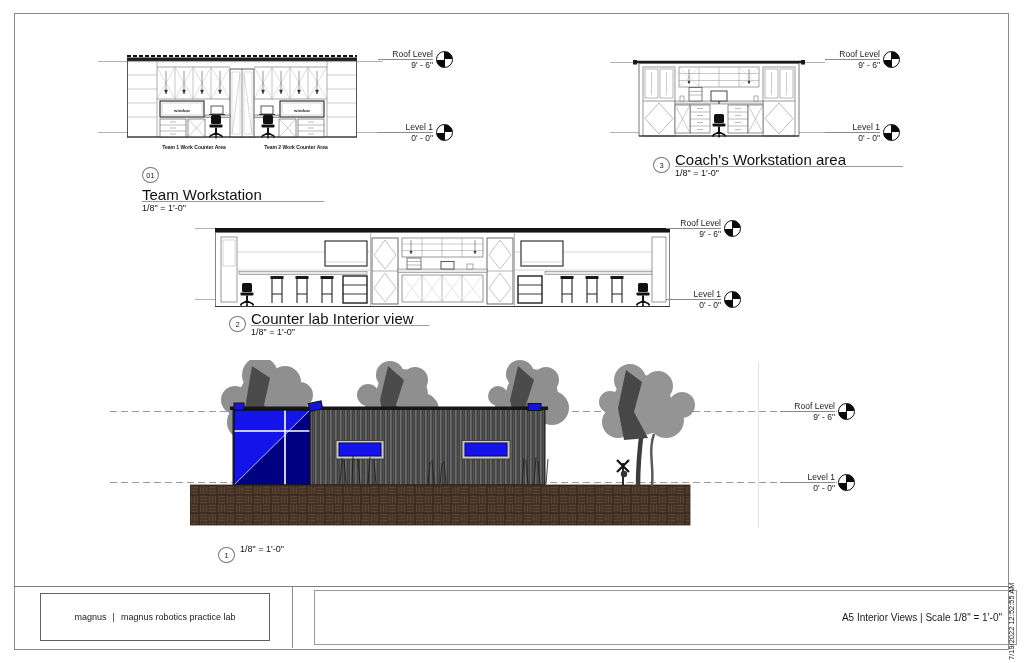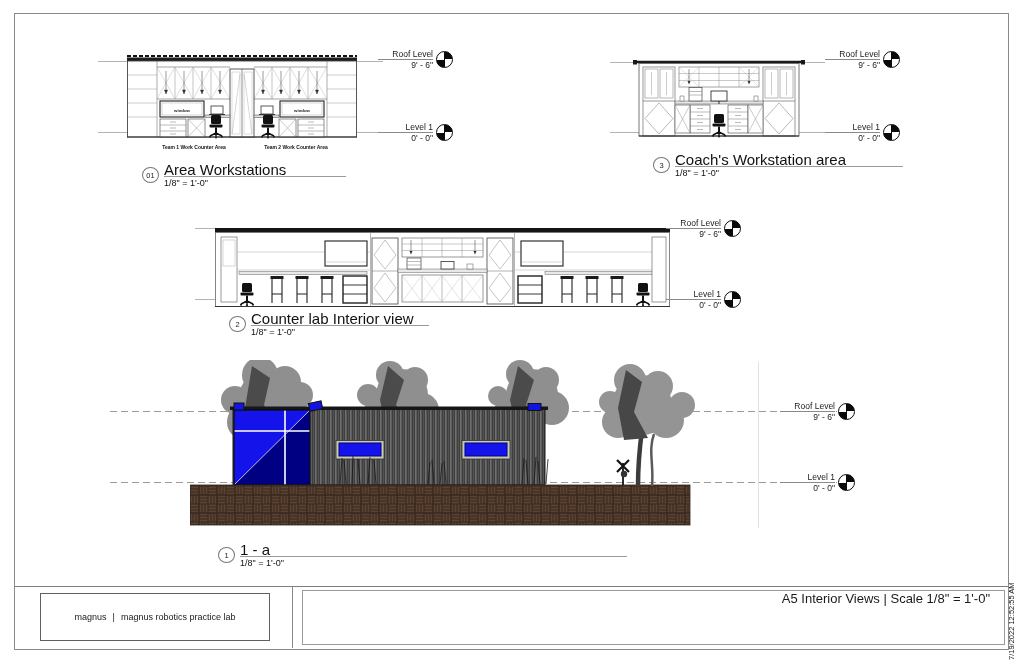--- a/index.html
+++ b/index.html
@@ -6,23 +6,23 @@
   #sheet{position:relative;width:1024px;height:663px;background:#ffffff;overflow:hidden;
          font-family:"Liberation Sans",sans-serif;color:#1a1a1a;}
   .abs{position:absolute;}
   
   .border-outer{left:14px;top:13px;width:993px;height:635px;border:1px solid #8a8a8a;z-index:0;}
   .tb-topline{left:14px;top:586px;width:995px;height:1px;background:#7d7d7d;z-index:4;}
   .tb-divider{left:292px;top:586px;width:1px;height:62px;background:#8a8a8a;z-index:4;}
   .tb-leftbox{left:40px;top:593px;width:228px;height:46px;border:1px solid #606060;z-index:5;
               display:flex;align-items:center;justify-content:center;font-size:9px;gap:6px;}
   .tb-leftbox .proj{font-weight:normal;}
-  .tb-rightbox{left:302px;top:590px;width:703px;height:55px;border:1px solid #9a9a9a;z-index:5;
-               display:flex;justify-content:flex-end;padding-right:14px;
-               box-sizing:border-box;font-size:13px;}
+  .tb-rightbox{left:314px;top:590px;width:703px;height:55px;border:1px solid #9a9a9a;z-index:5;
+               display:flex;align-items:center;justify-content:flex-end;padding-right:14px;
+               box-sizing:border-box;font-size:10px;}
   .timestamp{left:1007px;top:552px;height:108px;width:14px;writing-mode:vertical-rl;
              transform:rotate(180deg);font-size:7.5px;color:#111;z-index:6;white-space:nowrap;}
   
   .lvl-line{height:1px;background:#b3b3b3;z-index:1;}
   .lvl-dash{height:1px;z-index:1;background:repeating-linear-gradient(90deg,#9a9a9a 0 7px,transparent 7px 11px);}
   .guide-v{width:1px;background:#e2e2e2;z-index:1;}
   
   .marker{position:absolute;display:flex;align-items:flex-start;z-index:5;}
   .mtxt{width:55px;text-align:right;font-size:8.5px;line-height:10px;color:#1a1a1a;}
   .mname{display:block;border-bottom:1px solid #8a8a8a;}
@@ -380,45 +380,44 @@
     <span class="msym"></span>
   </div>
   <div class="marker" style="left:780px;top:472px;">
     <div class="mtxt">
         <span class="mname">Level 1</span>
     <span class="melev">0' - 0"</span>
       </div>
     <span class="msym"></span>
   </div>
 
-  <div class="viewtitle" style="left:142px;top:163px;">
+  <div class="viewtitle" style="left:142px;top:163px;flex-direction:column;">
     <span class="vnum">01</span>
     <div>
-        <span class="vname" style="width:182px;">Area Workstations</span>
+        <span class="vname" style="width:182px;">Team Workstation</span>
     <span class="vscale">1/8" = 1'-0"</span>
       </div>
   </div>
   <div class="viewtitle" style="left:653px;top:153px;">
     <span class="vnum">3</span>
     <div>
         <span class="vname" style="width:228px;">Coach's Workstation area</span>
     <span class="vscale">1/8" = 1'-0"</span>
       </div>
   </div>
   <div class="viewtitle" style="left:229px;top:312px;">
     <span class="vnum">2</span>
     <div>
         <span class="vname" style="width:178px;">Counter lab Interior view</span>
     <span class="vscale">1/8" = 1'-0"</span>
       </div>
   </div>
   <div class="viewtitle" style="left:218px;top:543px;">
     <span class="vnum">1</span>
     <div>
-        <span class="vname" style="width:387px;">1 - a</span>
     <span class="vscale">1/8" = 1'-0"</span>
       </div>
   </div>
 
   <div class="abs tb-topline"></div>
   <div class="abs tb-divider"></div>
   <div class="abs tb-leftbox">
     <span>magnus</span>
     <span>|</span>
     <span class="proj">magnus robotics practice lab</span>

